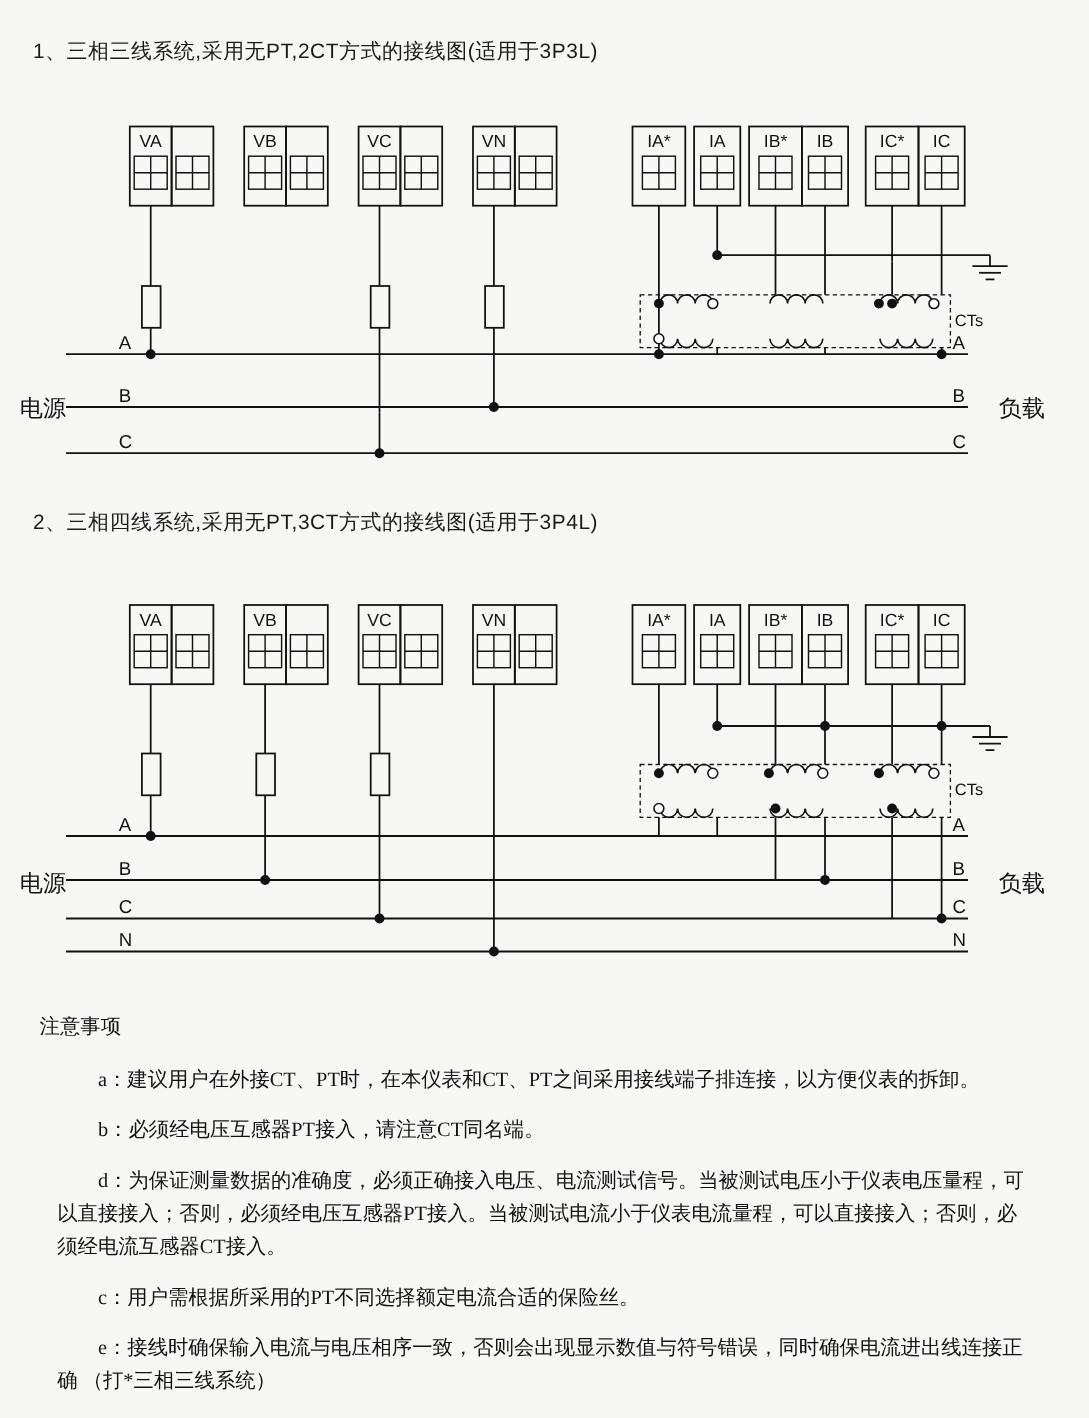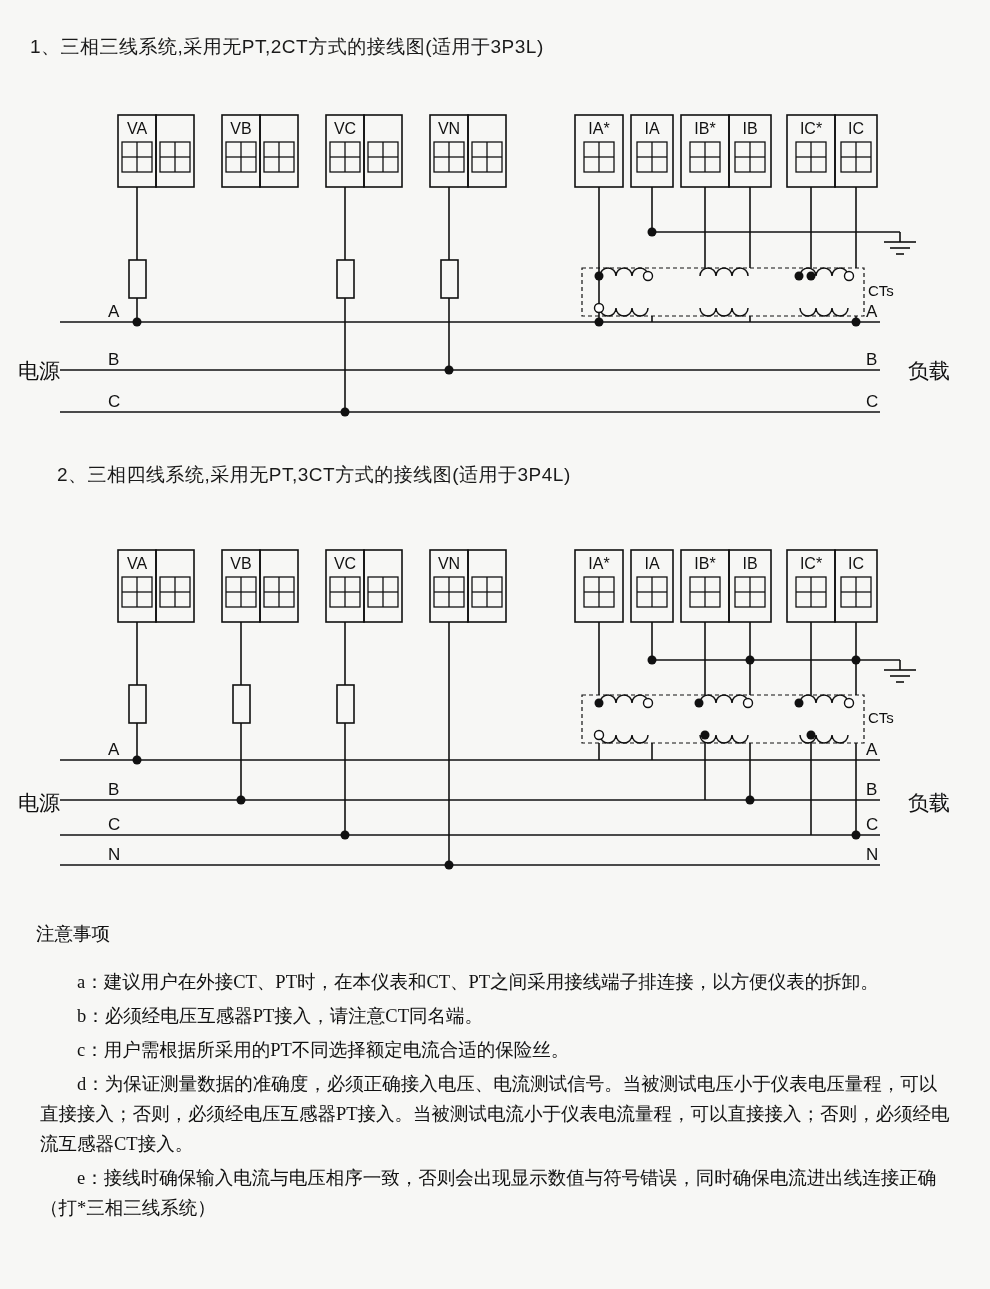--- a/index.html
+++ b/index.html
@@ -20,21 +20,21 @@
     inset: 0;
   }
   .heading {
     position: absolute;
     font-size: 19px;
     letter-spacing: 0.5px;
     color: #1a1a1a;
     white-space: nowrap;
   }
   #heading1 { left: 30px; top: 34px; }
-  #heading2 { left: 30px; top: 462px; margin-left: 27px; }
+  #heading2 { left: 30px; top: 462px; }
 
   .diagram {
     position: absolute;
     left: 0;
   }
   #diagram1 { top: 90px; width: 990px; height: 350px; }
   #diagram2 { top: 525px; width: 990px; height: 390px; }
 
   .notes {
     position: absolute;
@@ -43,21 +43,21 @@
     width: 920px;
     font-family: "Liberation Serif", serif;
     font-size: 18.5px;
     line-height: 1.62;
     color: #111;
   }
   .notes .note-title {
     margin-bottom: 18px;
   }
   .notes p {
-    margin: 4px;
+    margin: 16px;
     text-indent: 2em;
   }
   svg text {
     font-family: "Liberation Sans", sans-serif;
     fill: #111;
   }
 </style>
 </head>
 <body>
 
@@ -398,18 +398,18 @@
 
       <text x="18" y="285" font-size="21">电源</text>
       <text x="908" y="285" font-size="21">负载</text>
     </g>
   </svg>
 
   <div class="notes">
     <div class="note-title">注意事项</div>
     <p>a：建议用户在外接CT、PT时，在本仪表和CT、PT之间采用接线端子排连接，以方便仪表的拆卸。</p>
     <p>b：必须经电压互感器PT接入，请注意CT同名端。</p>
+    <p>d：为保证测量数据的准确度，必须正确接入电压、电流测试信号。当被测试电压小于仪表电压量程，可以直接接入；否则，必须经电压互感器PT接入。当被测试电流小于仪表电流量程，可以直接接入；否则，必须经电流互感器CT接入。</p>
     <p>c：用户需根据所采用的PT不同选择额定电流合适的保险丝。</p>
-    <p>d：为保证测量数据的准确度，必须正确接入电压、电流测试信号。当被测试电压小于仪表电压量程，可以直接接入；否则，必须经电压互感器PT接入。当被测试电流小于仪表电流量程，可以直接接入；否则，必须经电流互感器CT接入。</p>
     <p>e：接线时确保输入电流与电压相序一致，否则会出现显示数值与符号错误，同时确保电流进出线连接正确 （打*三相三线系统）</p>
   </div>
 
 </div>
 
 </body></html>

